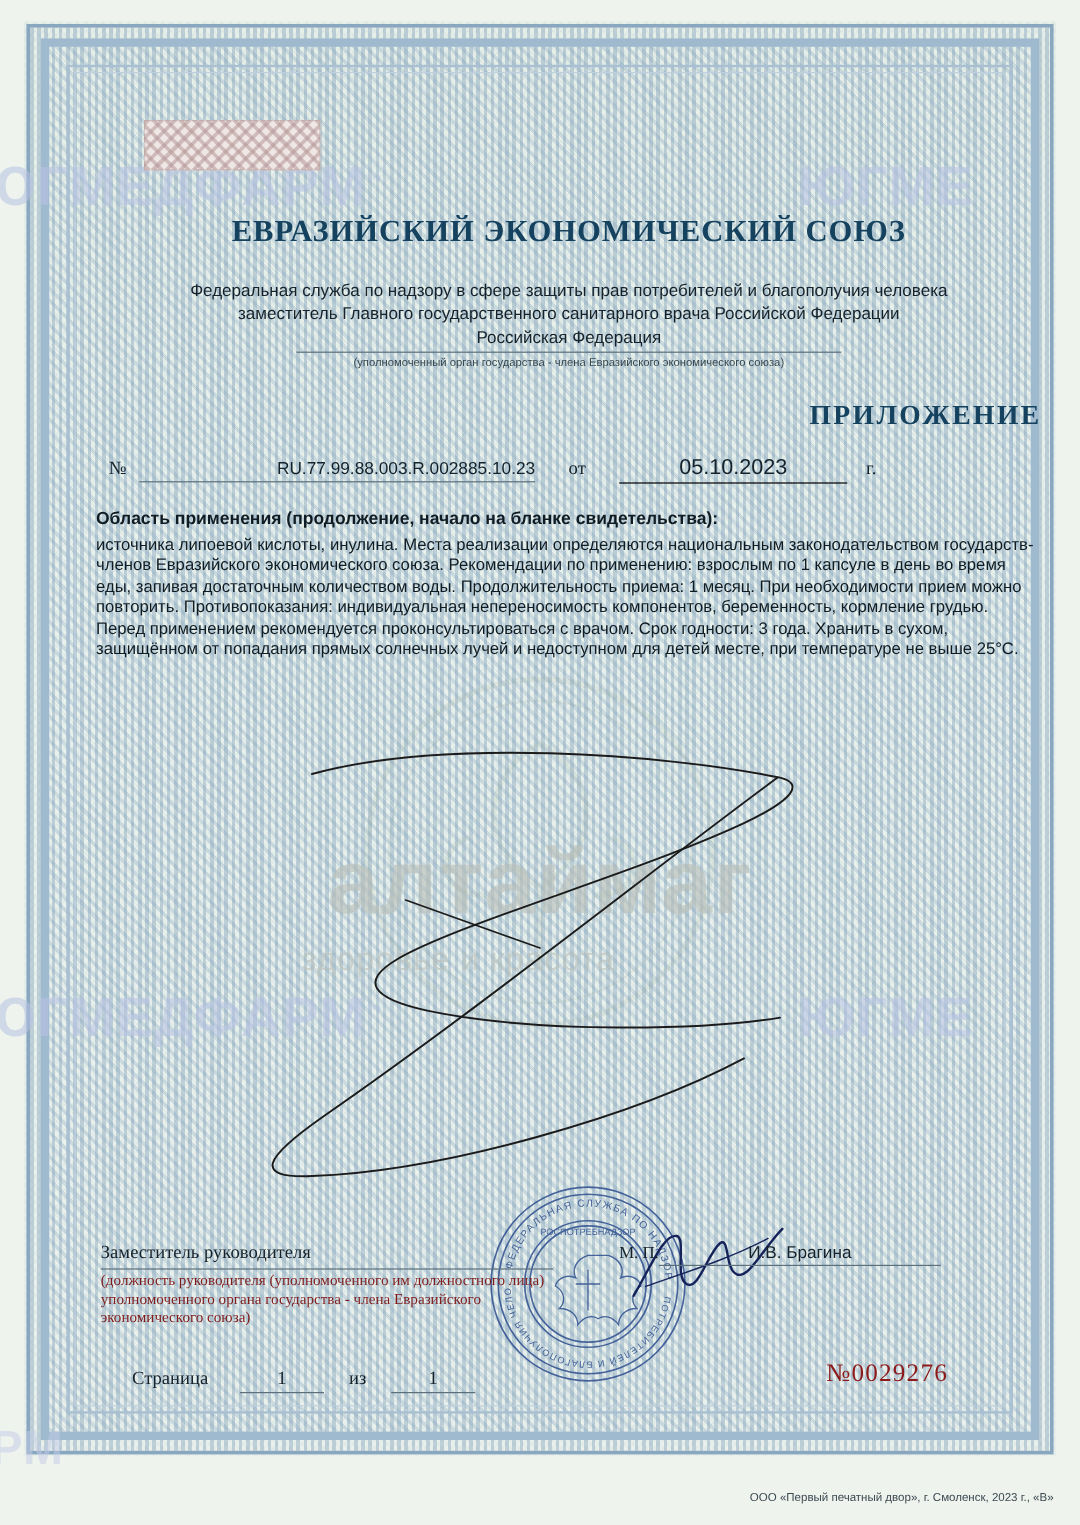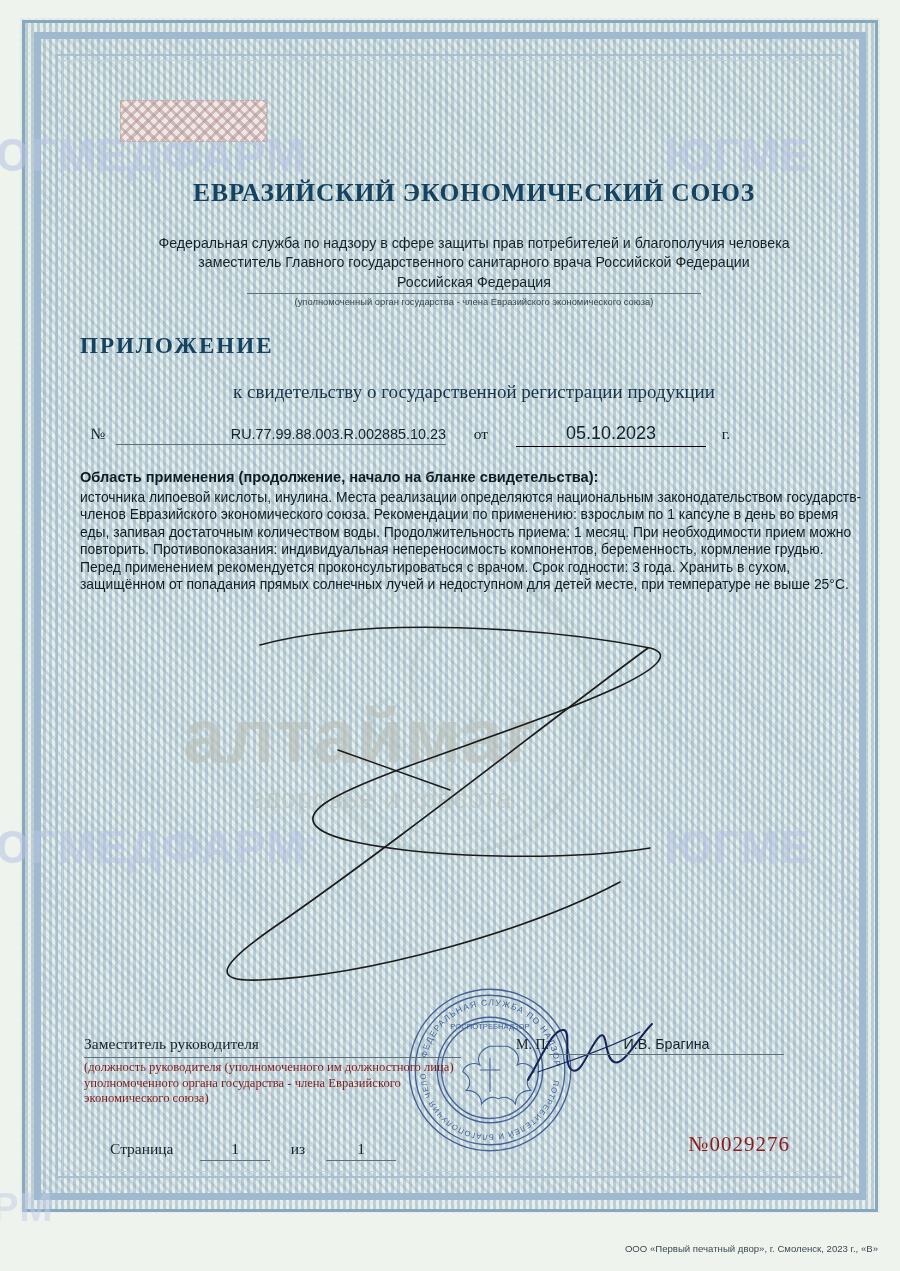--- a/index.html
+++ b/index.html
@@ -90,21 +90,21 @@
   }
   .wm-1 { left: -18px; top: 128px; font-size: 46px; color:#b7c3e3; }
   .wm-2 { left: 665px; top: 128px; font-size: 46px; color:#b7c3e3; }
   .wm-3 { left: -18px; top: 820px; font-size: 46px; color:#b7c3e3; }
   .wm-4 { left: 665px; top: 820px; font-size: 46px; color:#b7c3e3; }
   .wm-5 { left: -8px; top: 1185px; font-size: 40px; color:#c3cde7; opacity:.5;}
   .wm-tm { font-size: 13px; vertical-align: super; }
 
   .wm-center-main {
     position: absolute;
-    left: 0; width: 720px;
+    left: 0; width: 900px;
     top: 692px;
     text-align: center;
     font-size: 76px;
     font-weight: bold;
     color: #b9bfb9;
     opacity: .62;
     letter-spacing: 1px;
   }
   .wm-center-sub {
     position: absolute;
@@ -161,21 +161,21 @@
     margin-top: 1px;
   }
   .authority-note {
     text-align: center;
     font-size: 9.4px;
     color: #37474f;
     margin-top: 2px;
   }
 
   .prilozhenie {
-    text-align: left;
+    text-align: right;
     font-family: "Liberation Serif", serif;
     font-weight: bold;
     font-size: 23px;
     color: #15425f;
     letter-spacing: 2px;
     margin-top: 26px;
   }
 
   .subtitle {
     text-align: center;
@@ -362,21 +362,20 @@
 
     <div class="authority">
       <div>Федеральная служба по надзору в сфере защиты прав потребителей и благополучия человека</div>
       <div>заместитель Главного государственного санитарного врача Российской Федерации</div>
       <div><span class="line3">Российская Федерация</span></div>
     </div>
     <div class="authority-note">(уполномоченный орган государства - члена Евразийского экономического союза)</div>
 
     <div class="prilozhenie">ПРИЛОЖЕНИЕ</div>
 
-    <div class="subtitle">к свидетельству о государственной регистрации продукции</div>
 
     <div class="numrow">
       <div class="lbl">№</div>
       <div class="numval">RU.77.99.88.003.R.002885.10.23</div>
       <div class="ot">от</div>
       <div class="dateval">05.10.2023</div>
       <div class="g">г.</div>
     </div>
 
     <div class="section-head">Область применения (продолжение, начало на бланке свидетельства):</div>

